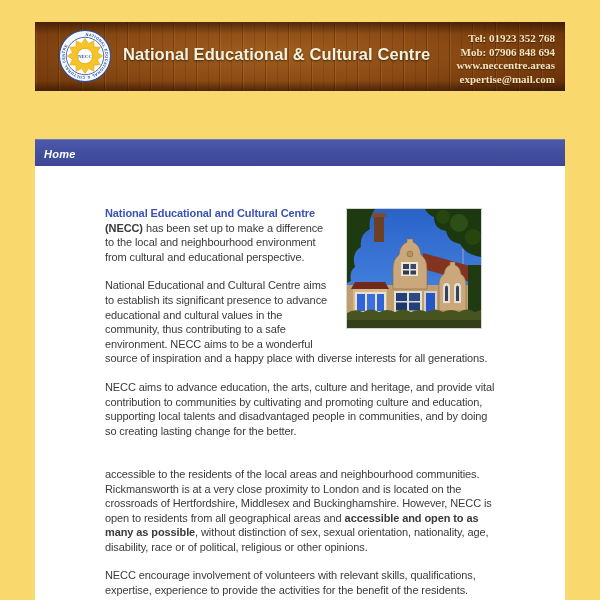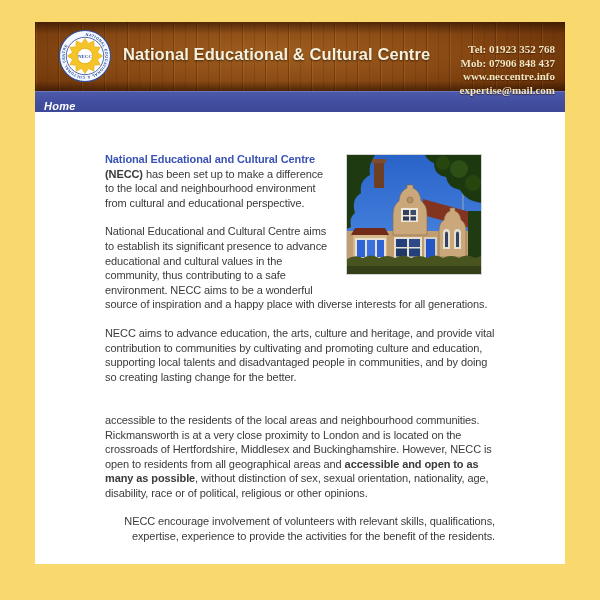--- a/index.html
+++ b/index.html
@@ -46,36 +46,37 @@
     margin: 0;
     font-size: 16.5px;
     font-weight: bold;
     letter-spacing: 0.1px;
     color: #f6f1dd;
     text-shadow: 0 1px 2px rgba(0,0,0,0.55);
   }
   .contact {
     position: absolute;
     right: 10px;
-    top: 21px;
+    top: 10px;
     text-align: right;
     font-family: "Liberation Serif", serif;
     font-weight: bold;
     font-size: 11px;
     line-height: 13.5px;
     color: #f2e6c0;
     text-shadow: 0 1px 1px rgba(50,15,0,0.65);
   }
   .contact .link { cursor: pointer; }
   
   .navbar {
-    height: 21px;
+    height: 27px;
     line-height: 27px;
     background: linear-gradient(180deg, #4d5aab 0%, #414e9e 60%, #3d4997 100%);
     box-shadow: inset 0 1px 0 rgba(255,255,255,0.18);
+    margin-top: 48px;
   }
   .nav-home {
     display: inline-block;
     padding-left: 9px;
     color: #ffffff;
     font-size: 11px;
     font-weight: bold;
     font-style: italic;
     letter-spacing: 0.3px;
     text-decoration: none;
@@ -87,21 +88,21 @@
     padding: 40px 70px 12px 70px;
     min-height: 386px;
   }
   .content p {
     margin: 0 0 14px 0;
     font-size: 11px;
     line-height: 14.6px;
     letter-spacing: -0.1px;
     color: #3a3a3a;
   }
-  .content p:last-child { margin-bottom: 8px; text-align: right; }
+  .content p:last-child { margin-bottom: 8px; }
   .brand {
     color: #3a52b4;
     font-weight: bold;
   }
   .photo {
     float: right;
     width: 134px;
     height: 119px;
     margin: 2px 13px 10px 12px;
     border: 1px solid #d5d5d5;
@@ -128,22 +129,22 @@
         <polygon points="84,50 74.1,56.5 79.4,67 67.7,67.7 67,79.4 56.5,74.1 50,84 43.5,74.1 33,79.4 32.3,67.7 20.6,67 25.9,56.5 16,50 25.9,43.5 20.6,33 32.3,32.3 33,20.6 43.5,25.9 50,16 56.5,25.9 67,20.6 67.7,32.3 79.4,33 74.1,43.5" fill="#f5c428" stroke="#e0a11c" stroke-width="1"></polygon>
         <circle cx="50" cy="50" r="15" fill="#ffffff" stroke="#eab31f" stroke-width="2"></circle>
         <text x="50" y="53.5" text-anchor="middle" font-size="9.5" font-weight="bold" fill="#2b4fa2" font-family="Liberation Serif, serif">NECC</text>
       </svg>
     </div>
 
     <h1 class="site-title">National Educational &amp; Cultural Centre</h1>
 
     <div class="contact">
       <div>Tel: 01923 352 768</div>
-      <div>Mob: 07906 848 437</div>
-      <div class="link">www.neccentre.info</div>
+      <div>Mob: 07906 848 694</div>
+      <div class="link">www.neccentre.areas</div>
       <div class="link">expertise@mail.com</div>
     </div>
   </header>
 
   <nav class="navbar">
     <a class="nav-home">Home</a>
   </nav>
 
   <main class="content">
 

